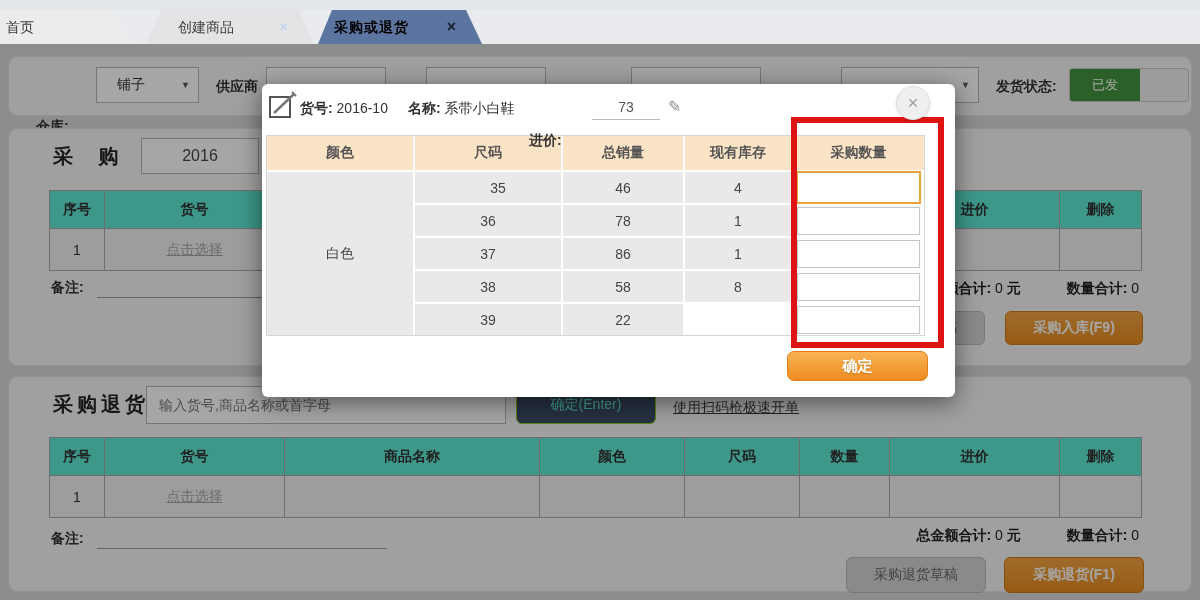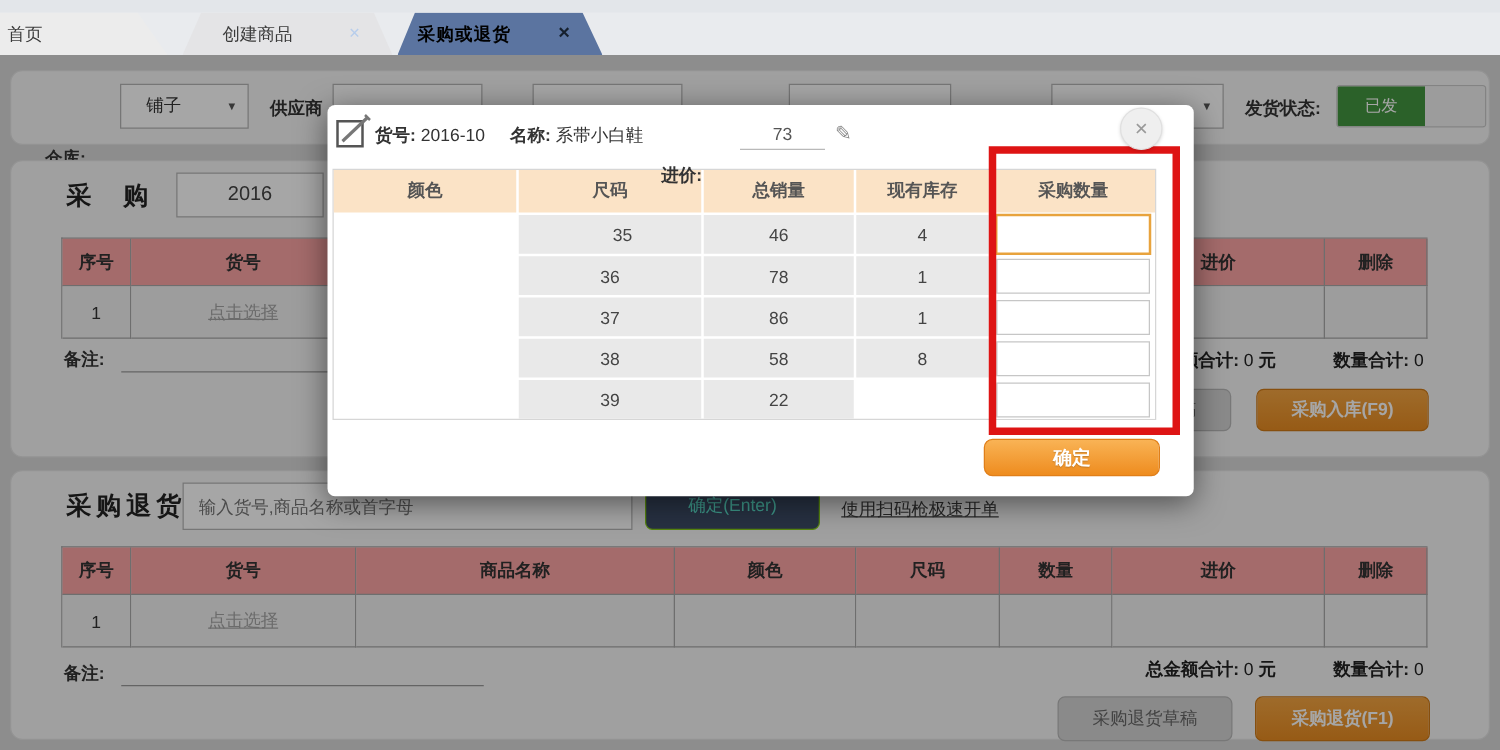--- a/index.html
+++ b/index.html
@@ -32,21 +32,21 @@
   .selectbox{background:#fff;border:1px solid #b5b5b5;display:flex;align-items:center;justify-content:space-between;padding:0 8px 0 20px;font-size:14px;color:#333;}
   .caret{font-size:9px;color:#555;}
   .toggle-wrap{background:#f4f4f4;border:1px solid #c9c9c9;border-radius:3px;display:flex;overflow:hidden;}
   .toggle-on{background:#43953f;color:#fff;font-size:13px;display:flex;align-items:center;justify-content:center;width:70px;cursor:pointer;}
   .toggle-off{background:#f0f0f0;width:48px;cursor:pointer;}
 
   
   .dtable{border-top:1px solid #a9a9a9;border-left:1px solid #a9a9a9;background:#f1f1f1;}
   .trow{display:flex;}
   .tcell{box-sizing:border-box;border-right:1px solid #a9a9a9;border-bottom:1px solid #a9a9a9;display:flex;align-items:center;justify-content:center;font-size:14px;color:#333;}
-  .thead .tcell{background:#fca5a5;font-weight:bold;height:38px;}
+  .thead .tcell{background:#5eead4;font-weight:bold;height:38px;}
   .tbody .tcell{height:42px;background:#f1f1f1;}
   .c0{width:55px;} .c1{width:180px;} .c2{width:255px;} .c3{width:145px;}
   .c4{width:115px;} .c5{width:90px;} .c6{width:170px;} .c7{width:82px;}
   .hint{color:#a5a5a5;text-decoration:underline;}
   .remark-line{border-bottom:1px solid #9a9a9a;}
   .totals{font-size:14px;color:#222;white-space:nowrap;}
   .totals b{font-weight:bold;}
   .totals .gap{display:inline-block;width:42px;}
 
   .btn{display:flex;align-items:center;justify-content:center;font-size:14px;border-radius:6px;cursor:pointer;}
@@ -232,20 +232,21 @@
   <div class="abs price-box">73</div>
   <span class="abs pencil" style="left:668px;top:97px;">✎</span>
 
   <div class="abs mtable">
     <div class="mcell mhead">颜色</div>
     <div class="mcell mhead">尺码</div>
     <div class="mcell mhead">总销量</div>
     <div class="mcell mhead">现有库存</div>
     <div class="mcell mhead">采购数量</div>
 
+    <div class="mcell mcolor">白色</div>
 
     <div class="mcell mgrey" style="grid-column:2;grid-row:2;padding-left:20px;">35</div>
     <div class="mcell mgrey" style="grid-column:3;grid-row:2;">46</div>
     <div class="mcell mgrey" style="grid-column:4;grid-row:2;">4</div>
     <div class="mcell mwhite" style="grid-column:5;grid-row:2;">
         <input class="qty-input focused" style="">
       </div>
 
     <div class="mcell mgrey" style="grid-column:2;grid-row:3;">36</div>
     <div class="mcell mgrey" style="grid-column:3;grid-row:3;">78</div>

